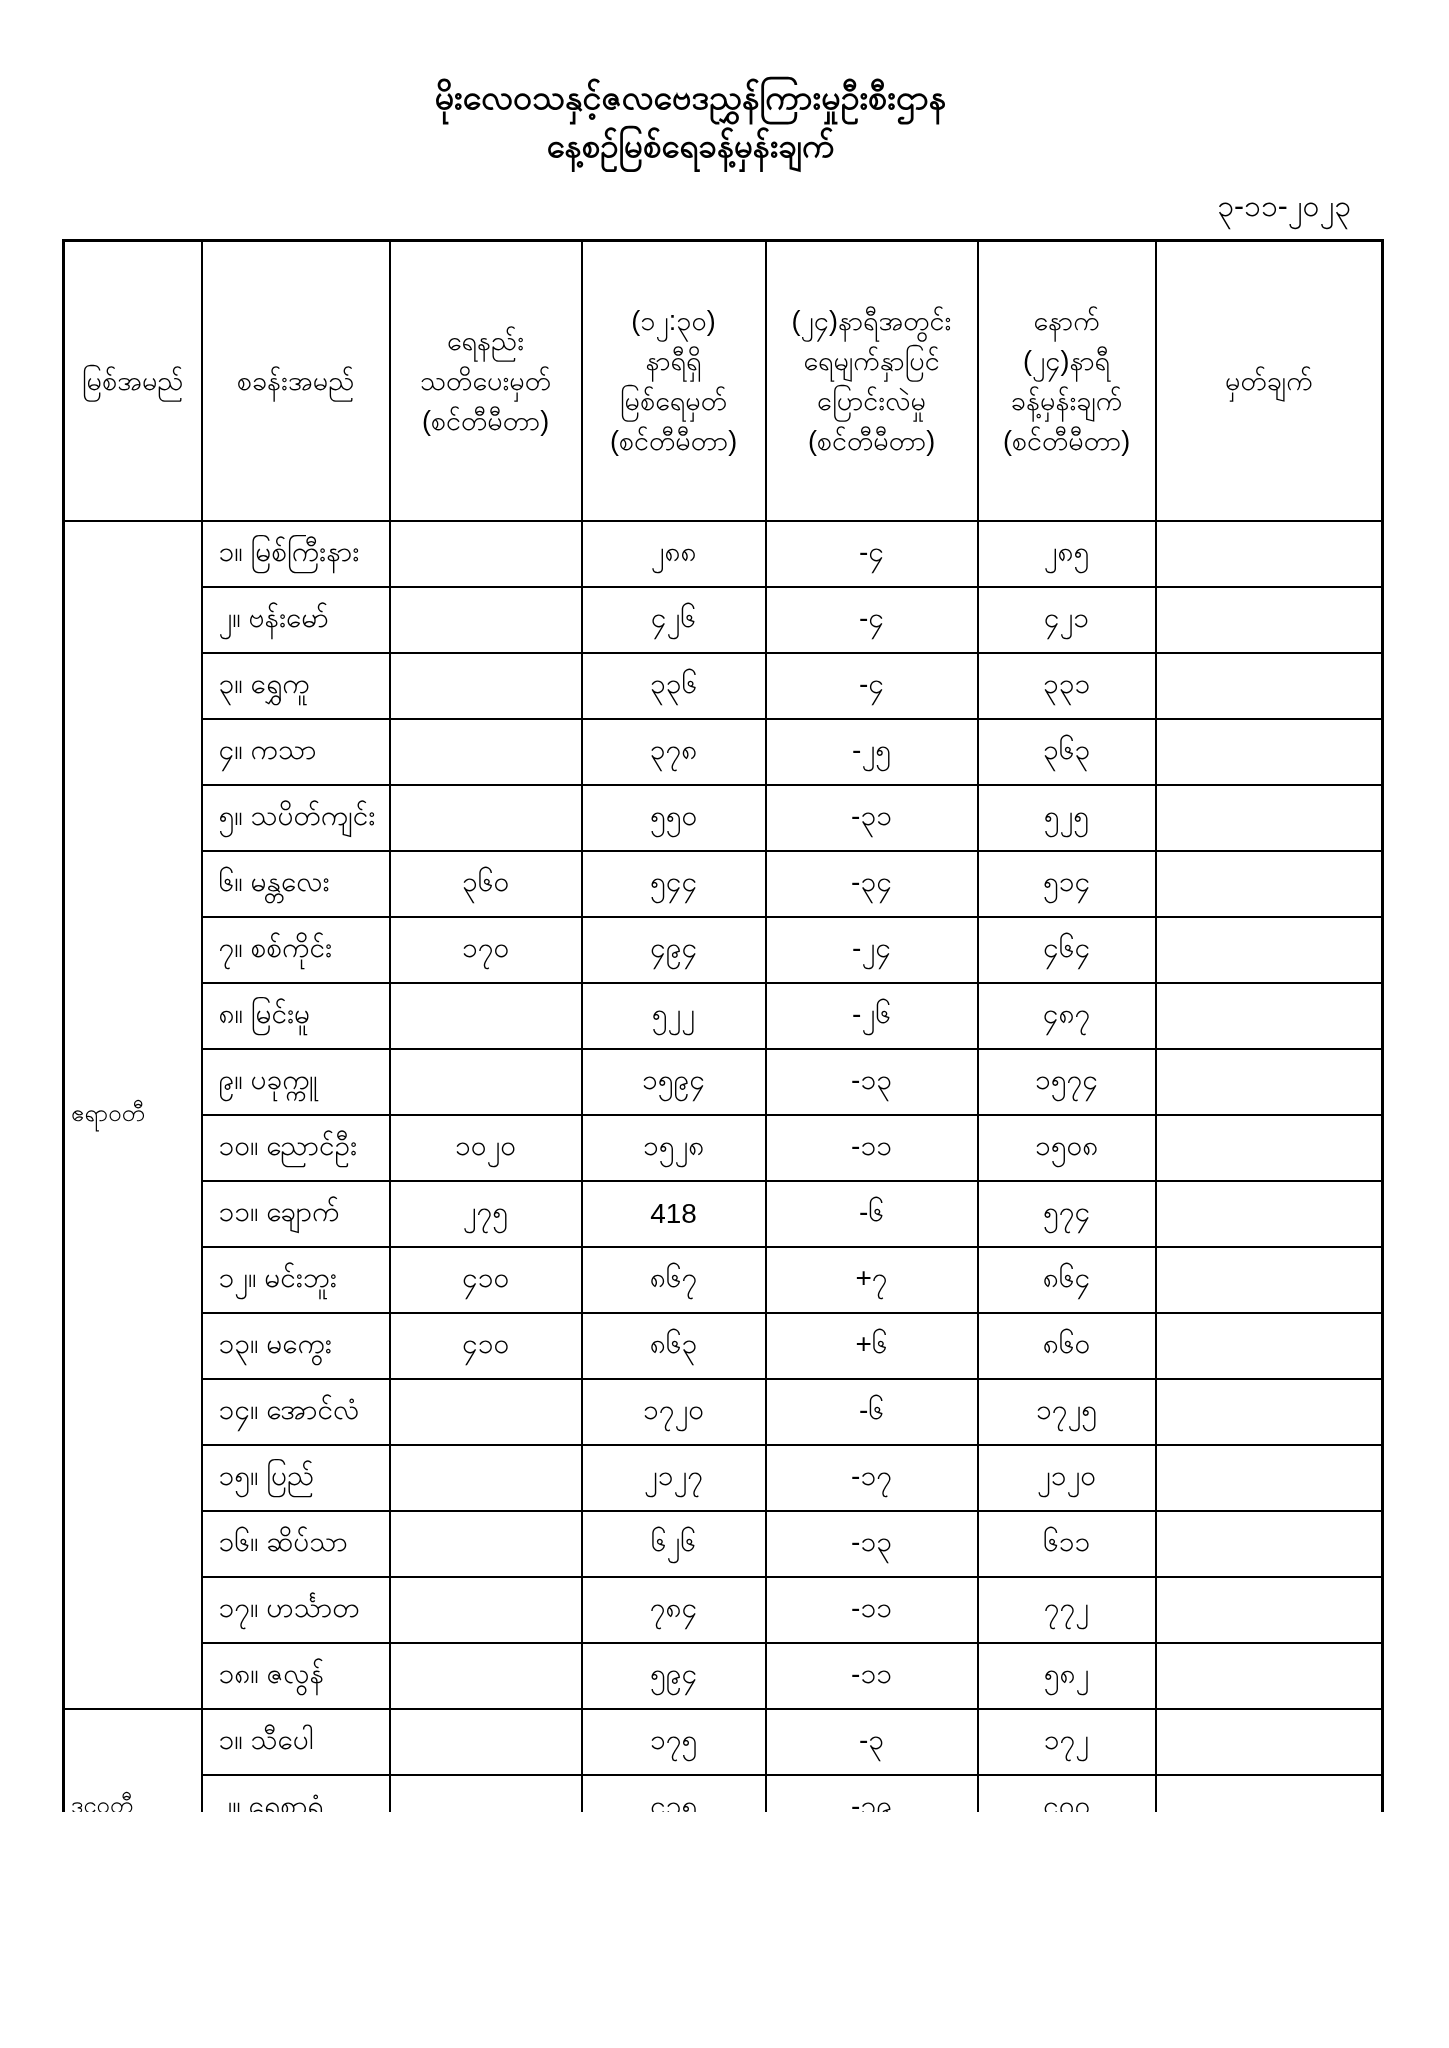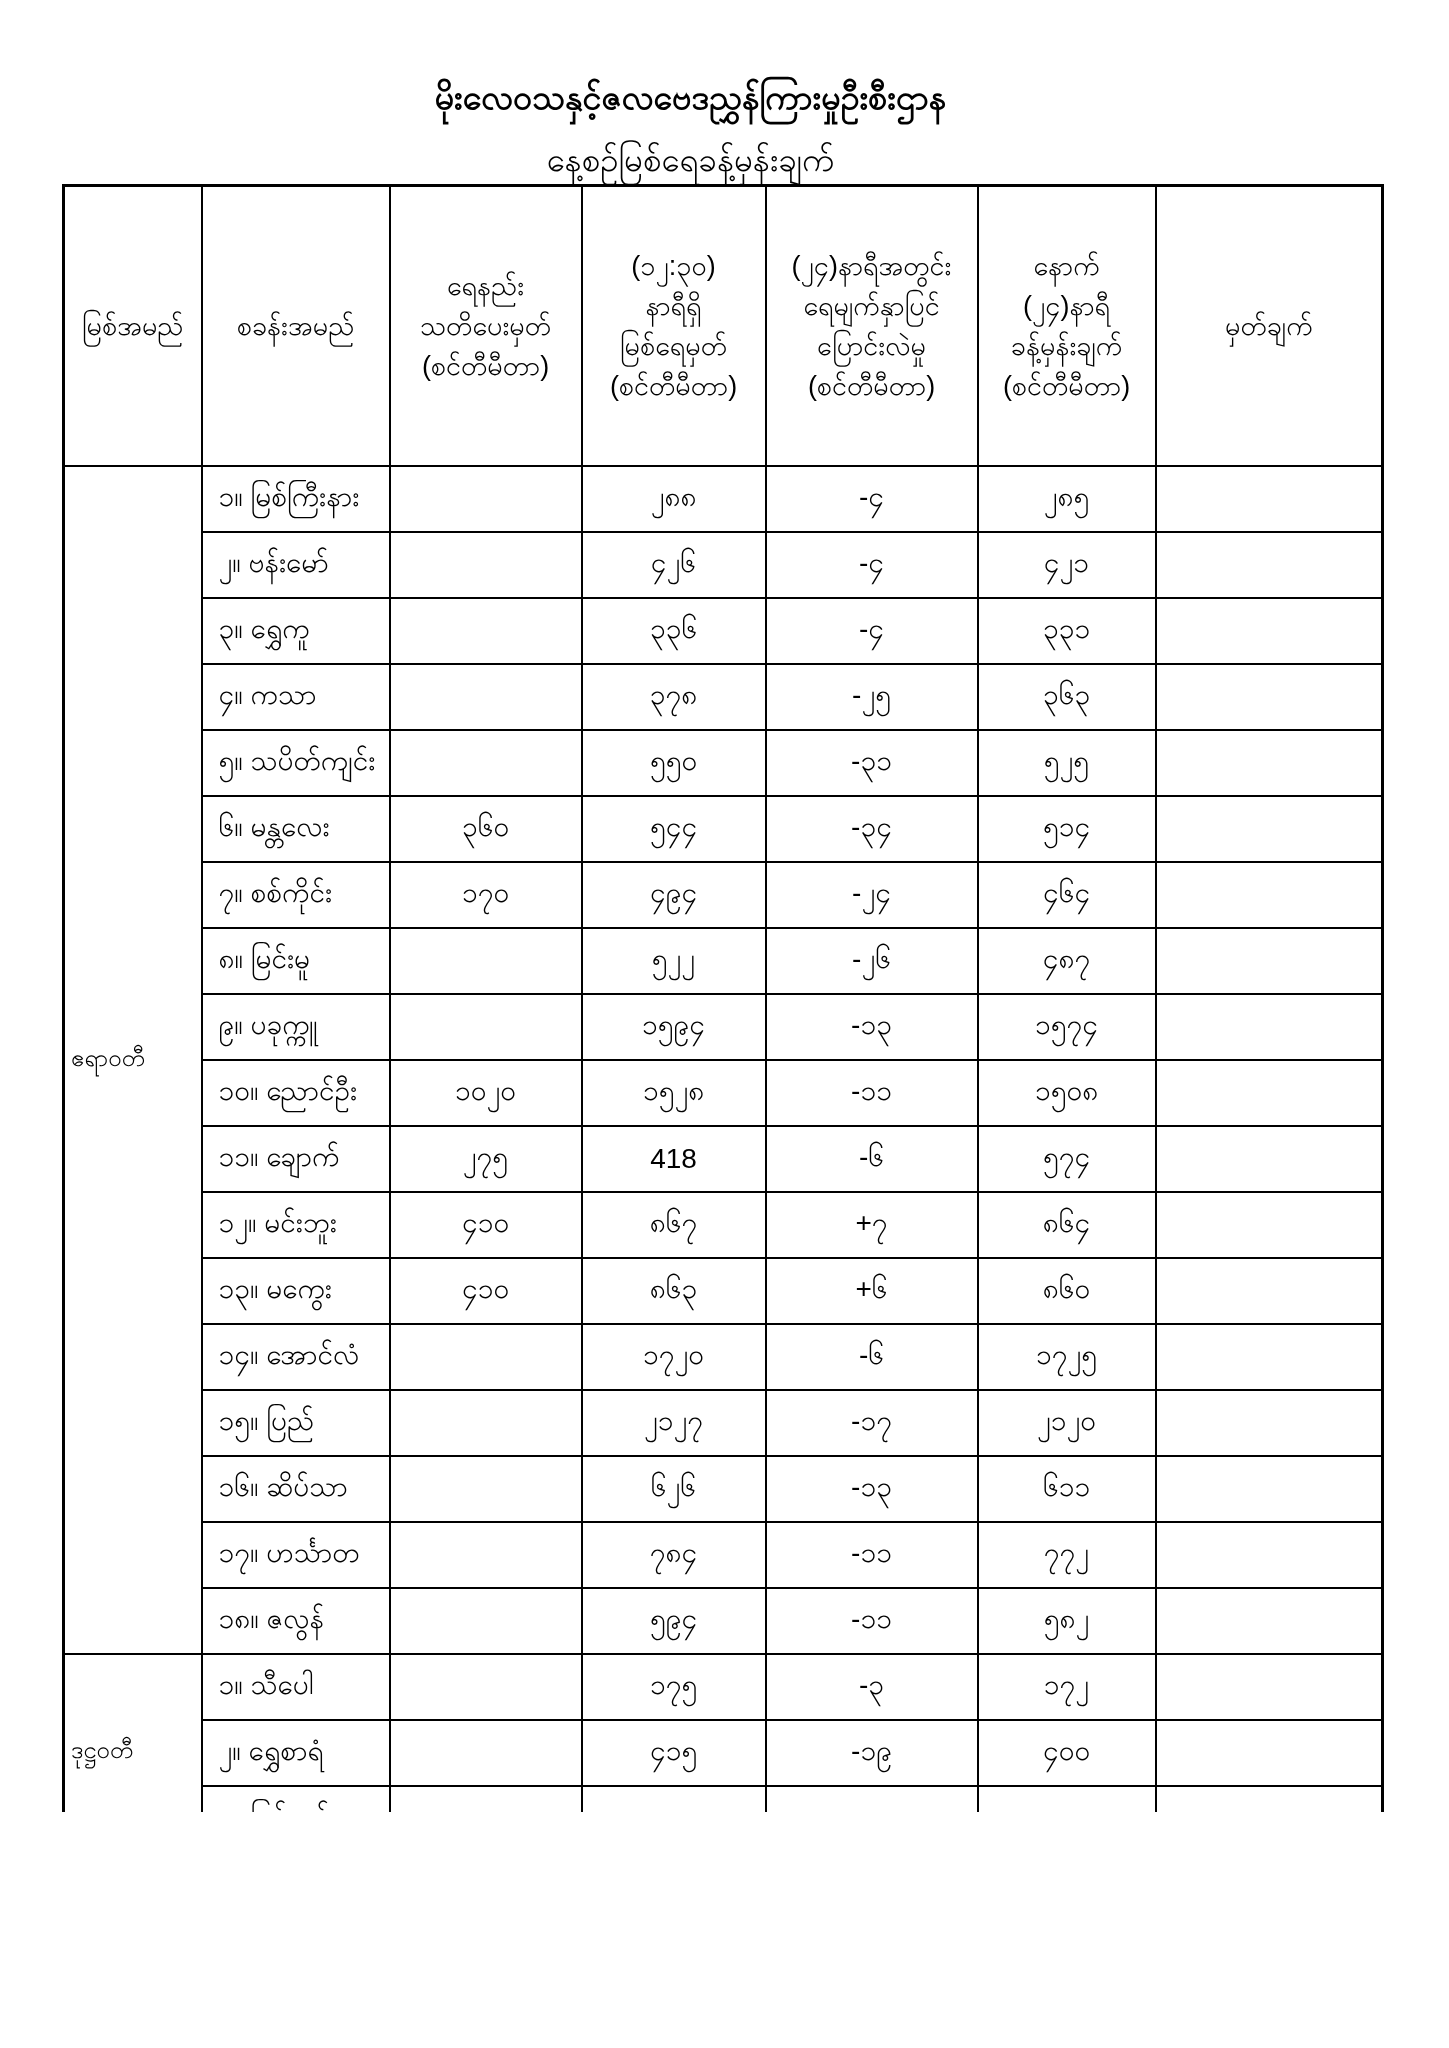--- a/index.html
+++ b/index.html
@@ -25,23 +25,22 @@
     width: 1381px;
     text-align: center;
   }
   .title {
     font-size: 34px;
     font-weight: 700;
     line-height: 50px;
   }
   .subtitle {
     font-size: 33px;
-    font-weight: 400;
+    font-weight: 700;
     line-height: 48px;
-    margin-top: 14px;
   }
   .date-row {
     width: 1319px;
     margin: 16px 0 8px 62px;
     text-align: right;
     font-size: 30px;
     padding-right: 30px;
     box-sizing: border-box;
   }
   table.forecast {
@@ -91,20 +90,21 @@
 </head>
 <body>
 
 <div class="page">
 
   <div class="title-block">
     <div class="title">မိုးလေဝသနှင့်ဇလဗေဒညွှန်ကြားမှုဦးစီးဌာန</div>
     <div class="subtitle">နေ့စဉ်မြစ်ရေခန့်မှန်းချက်</div>
   </div>
 
+  <div class="date-row">၃-၁၁-၂၀၂၃</div>
 
   <table class="forecast">
     <colgroup>
       <col class="c-river">
       <col class="c-station">
       <col class="c-warning">
       <col class="c-level">
       <col class="c-change">
       <col class="c-forecast">
       <col class="c-remark">

